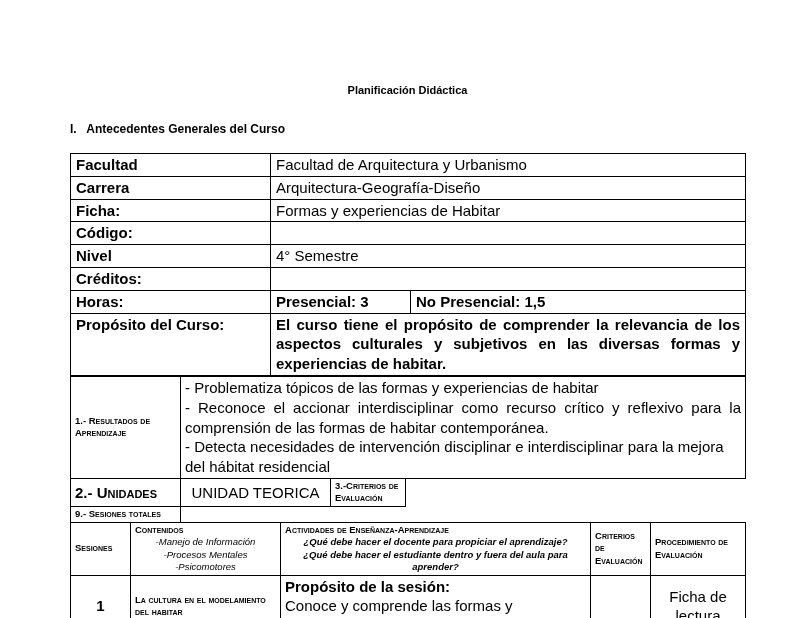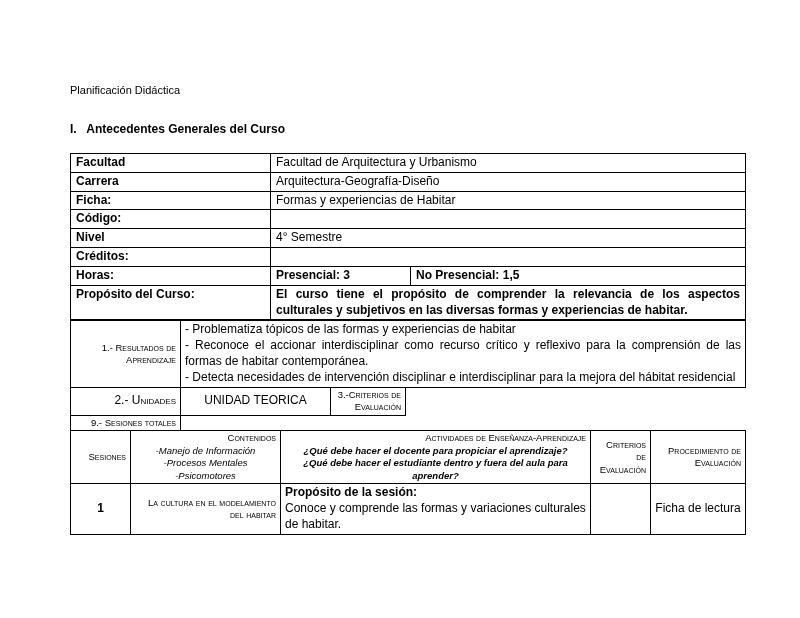--- a/index.html
+++ b/index.html
@@ -1,34 +1,34 @@
 <!DOCTYPE html>
 <html><head>
 <meta charset="utf-8">
 <style>
   html, body { margin: 0; padding: 0; }
   body {
     width: 800px; height: 618px; background: #ffffff; color: #000;
     font-family: "Liberation Sans", sans-serif; overflow: hidden;
   }
   .page { width: 800px; height: 618px; padding: 84px 55px 0 70px; box-sizing: border-box; }
-  .doc-title { font-size: 11px; font-weight: normal; margin: 0 0 26px 0; }
+  .doc-title { font-size: 11px; font-weight: bold; text-align: center; margin: 0 0 26px 0; }
   .section-heading { font-size: 12px; font-weight: bold; margin: 0 0 17px 0; white-space: pre-wrap; }
   .section2 { margin-top: 17px; margin-bottom: 18px; }
   table { border-collapse: collapse; width: 100%; table-layout: fixed; }
-  td { border: 1px solid #000; padding: 1px 5px; vertical-align: top; font-size: 12px; line-height: 1.32; word-wrap: break-word; }
+  td { border: 1px solid #000; padding: 1px 5px; vertical-align: top; font-size: 15px; line-height: 1.32; word-wrap: break-word; }
   .nb { border: none; }
   .b { font-weight: bold; }
   .i { font-style: italic; }
   .c { text-align: center; }
   .j { text-align: justify; }
   .vm { vertical-align: middle; }
   .gen td { height: 15px; }
   .plan td { padding: 1px 4px; }
-  .hdr { font-weight: normal; font-variant: small-caps; text-align: right; }
+  .hdr { font-weight: bold; font-variant: small-caps; text-align: left; }
   .small { font-size: 9.5px; }
 </style>
 </head>
 <body>
 
 <div class="page">
 
   <div class="doc-title">Planificación Didáctica</div>
 
   <div class="section-heading">I.   Antecedentes Generales del Curso</div>

